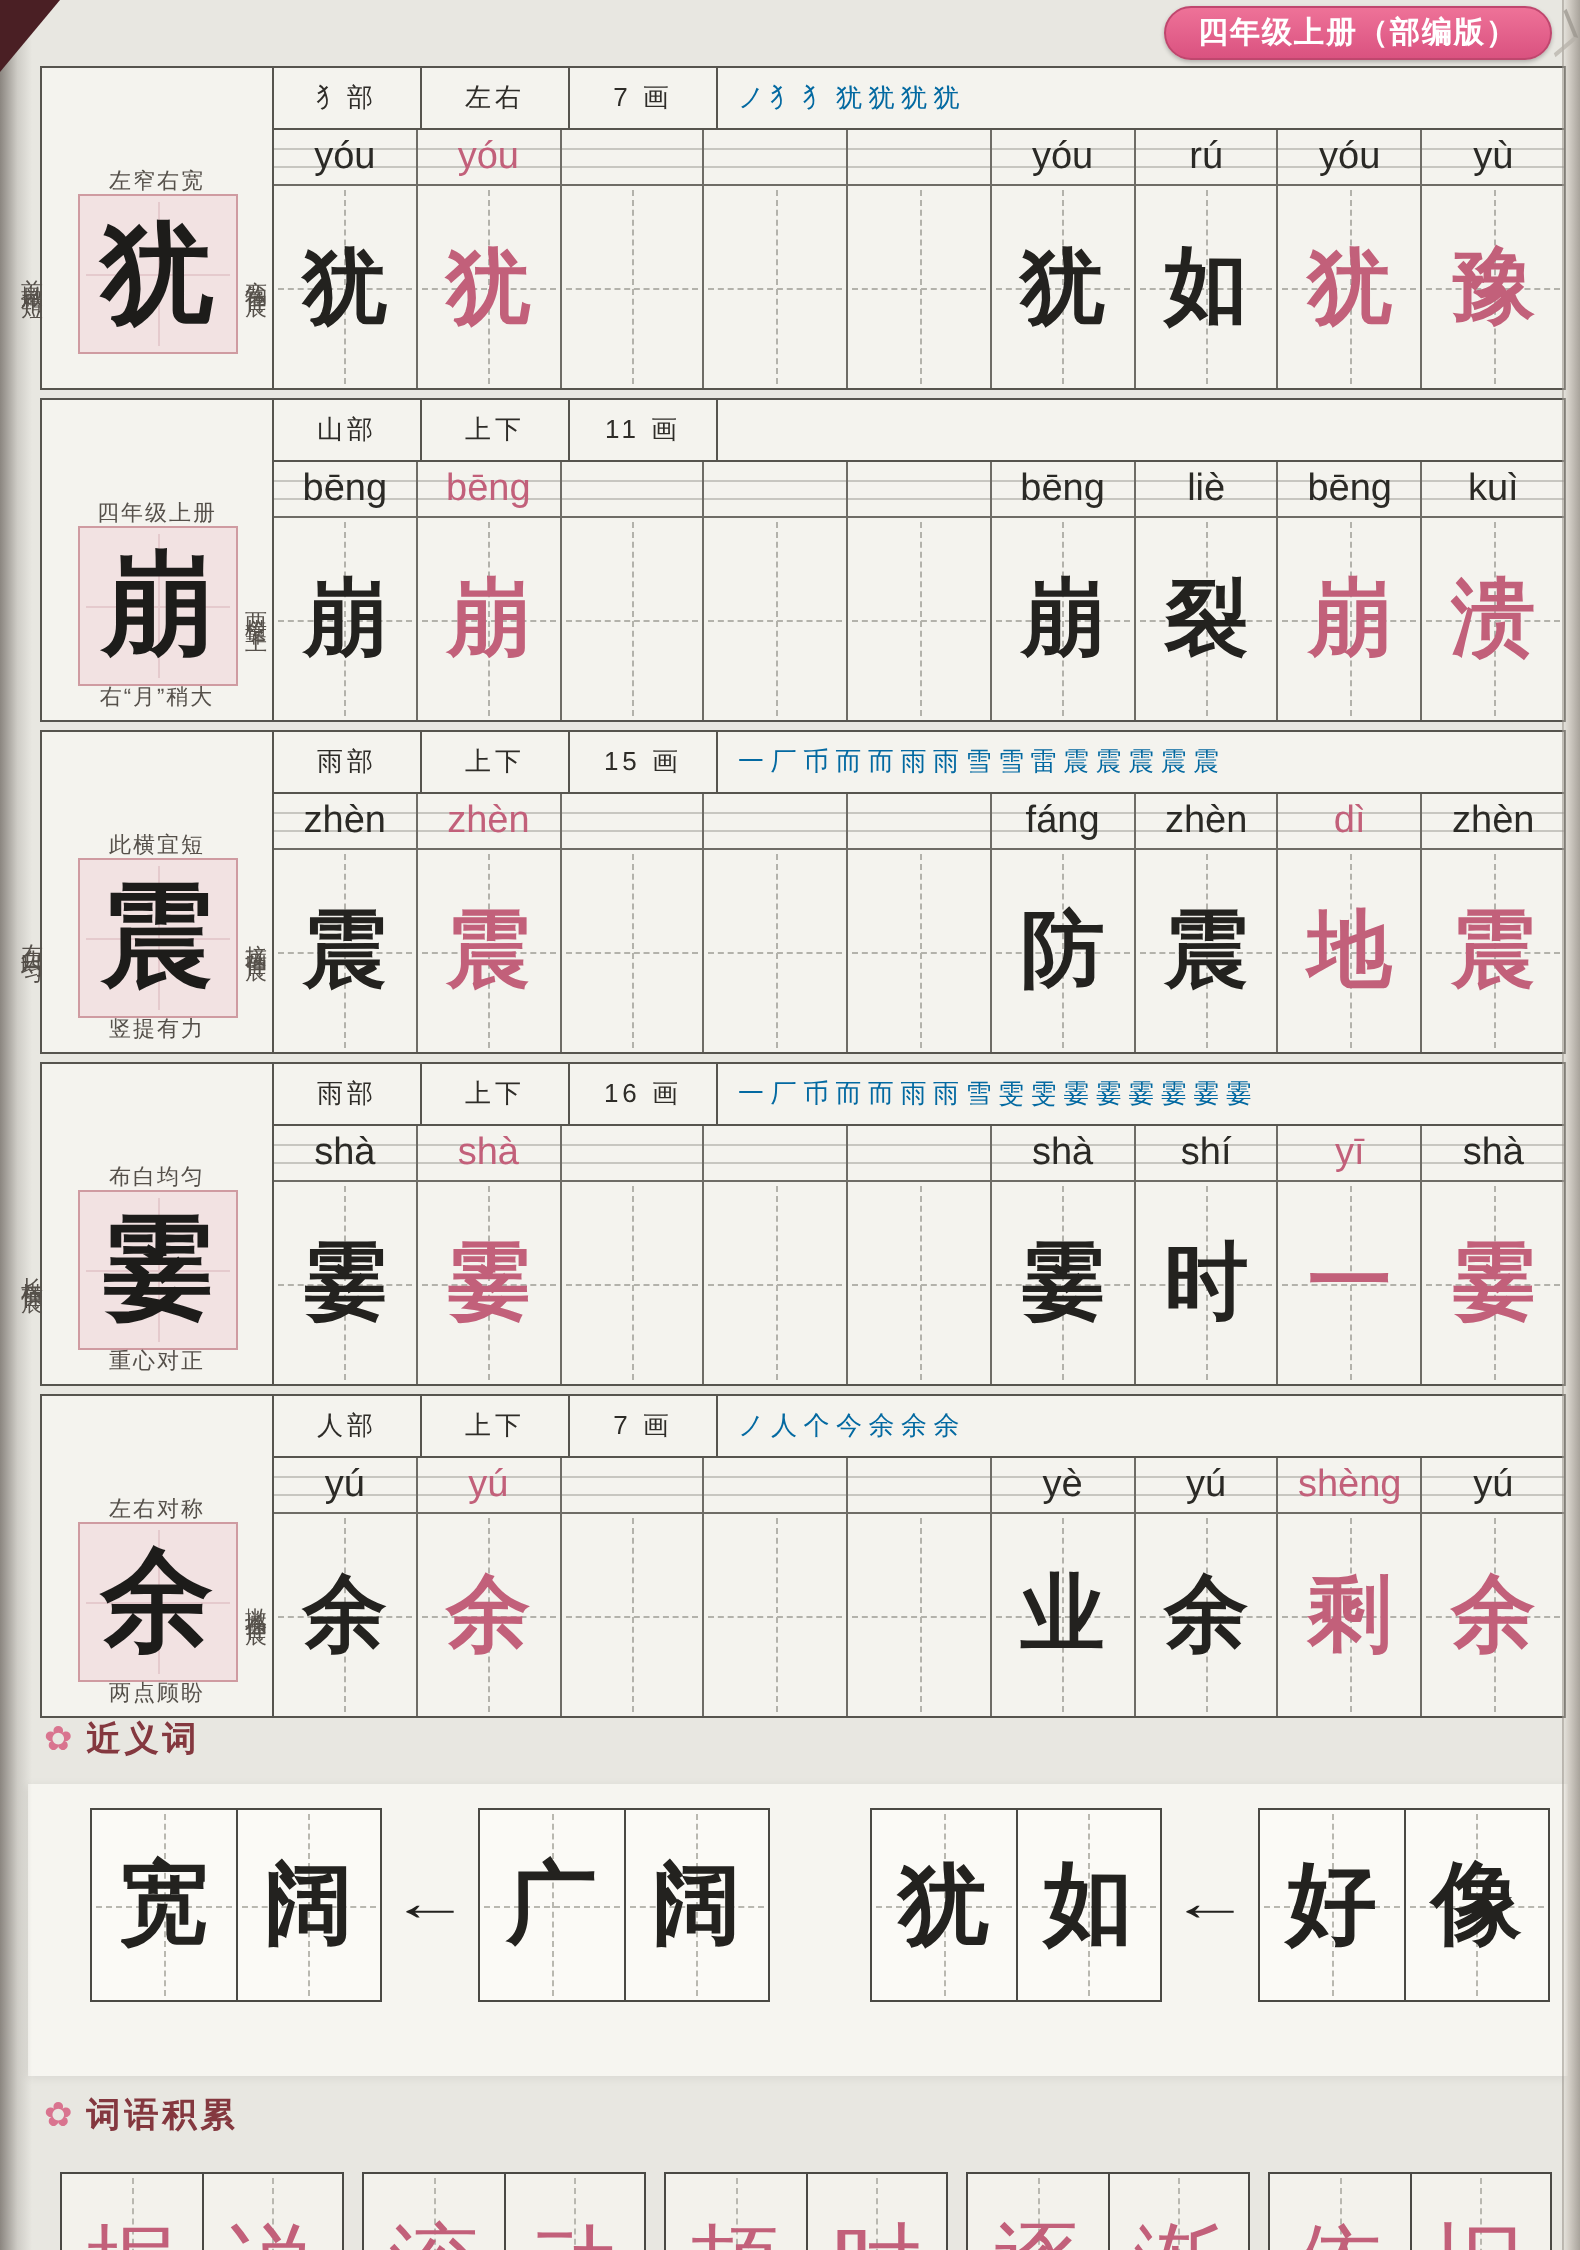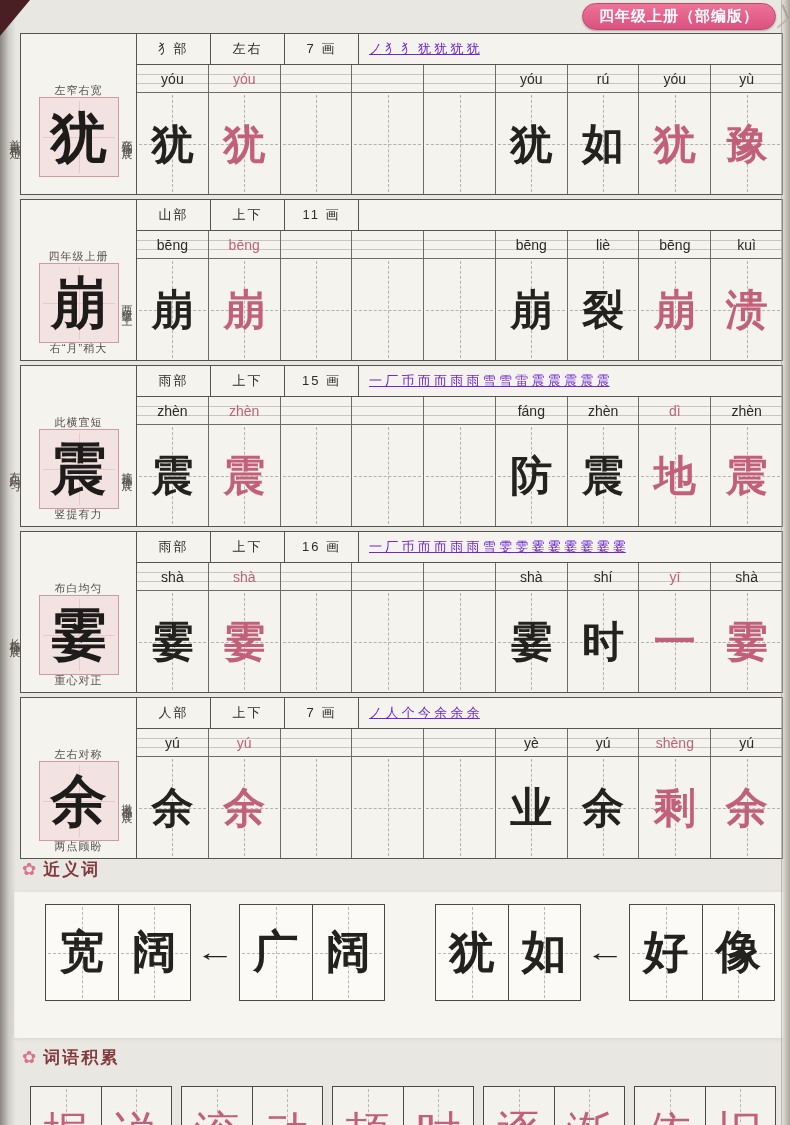--- a/index.html
+++ b/index.html
@@ -44,31 +44,31 @@
   .pinkbox::before{content:"";position:absolute;left:50%;top:3px;bottom:3px;border-left:1px solid #e5cacd;}
   .pinkbox::after{content:"";position:absolute;top:50%;left:3px;right:3px;border-top:1px solid #e5cacd;}
   .bigchar{position:relative;z-index:1;font-family:"Liberation Serif",serif;font-size:56px;
     font-weight:700;color:#1d1c1a;line-height:1;}
 
   .ptable{flex:1;display:flex;flex-direction:column;border-left:1.2px solid #56544e;min-width:0;}
   .thead{display:flex;height:30px;flex:none;border-bottom:1.2px solid #56544e;font-size:13px;color:#2e2c28;}
   .th{display:flex;align-items:center;justify-content:center;border-right:1px solid #56544e;box-sizing:border-box;}
   .th-radical,.th-structure,.th-strokes{width:74px;flex:none;letter-spacing:2px;}
   .th-order{flex:1;border-right:none;justify-content:flex-start;padding-left:10px;
-    font-family:"Liberation Serif",serif;white-space:nowrap;overflow:hidden;color:#6d28d9;text-decoration:underline;}
+    font-family:"Liberation Serif",serif;white-space:nowrap;overflow:hidden;color:#0369a1;}
 
   .pinyin-row{position:relative;display:flex;height:27px;flex:none;border-bottom:1px solid #6e6c66;}
   .pinyin-row::before,.pinyin-row::after{content:"";position:absolute;left:0;right:0;height:1px;
     background:#c7c6c0;pointer-events:none;}
   .pinyin-row::before{top:33%;}
   .pinyin-row::after{top:66%;}
   .pcell{flex:1;border-right:1px solid #6e6c66;display:flex;align-items:center;justify-content:center;
     position:relative;z-index:1;box-sizing:border-box;min-width:0;}
   .pcell:last-child{border-right:none;}
-  .ptext{font-size:14px;color:#2b2a26;}
+  .ptext{font-size:19px;color:#2b2a26;}
 
   .char-row{display:flex;flex:1;}
   .ccell{flex:1;border-right:1px solid #6e6c66;position:relative;display:flex;align-items:center;
     justify-content:center;box-sizing:border-box;min-width:0;}
   .ccell:last-child{border-right:none;}
   .ccell::before{content:"";position:absolute;left:50%;top:2px;bottom:2px;border-left:1px dashed #b3b2ab;}
   .ccell::after{content:"";position:absolute;top:50%;left:2px;right:2px;border-top:1px dashed #b3b2ab;}
   .cchar{position:relative;z-index:1;font-family:"Liberation Serif",serif;font-size:42px;
     font-weight:600;color:#23221f;line-height:1;}
   .pink{color:#c2607a !important;}

